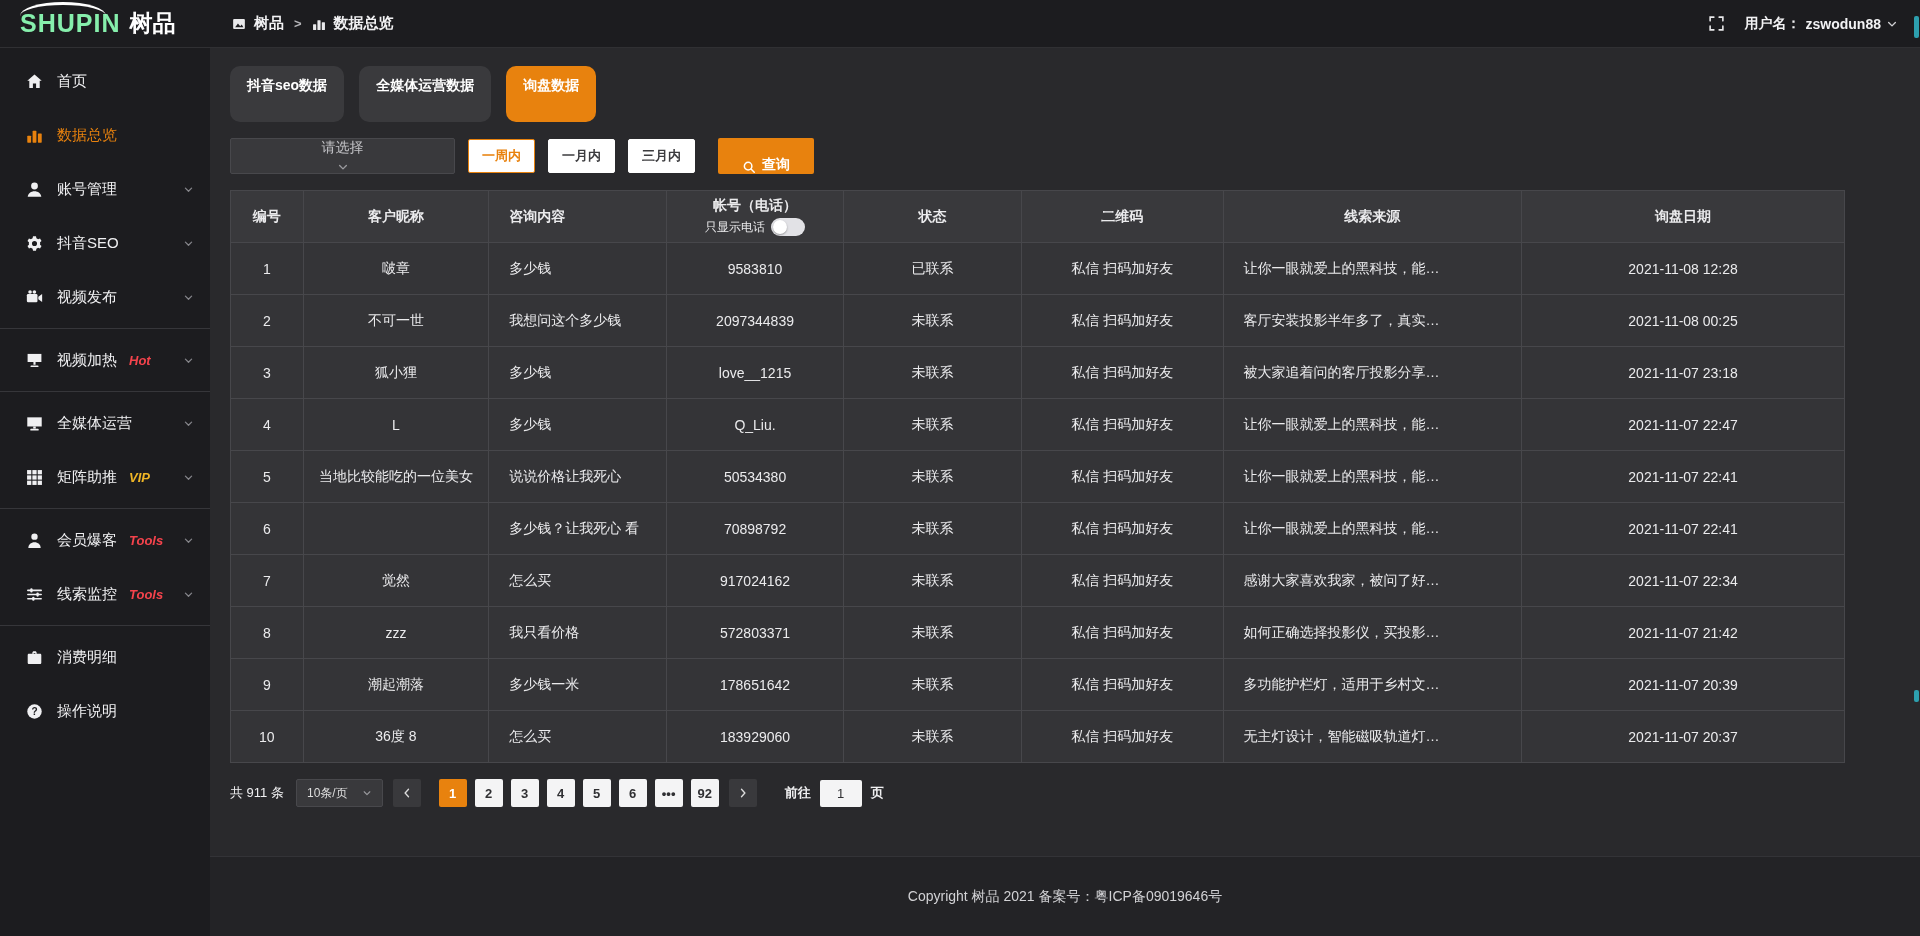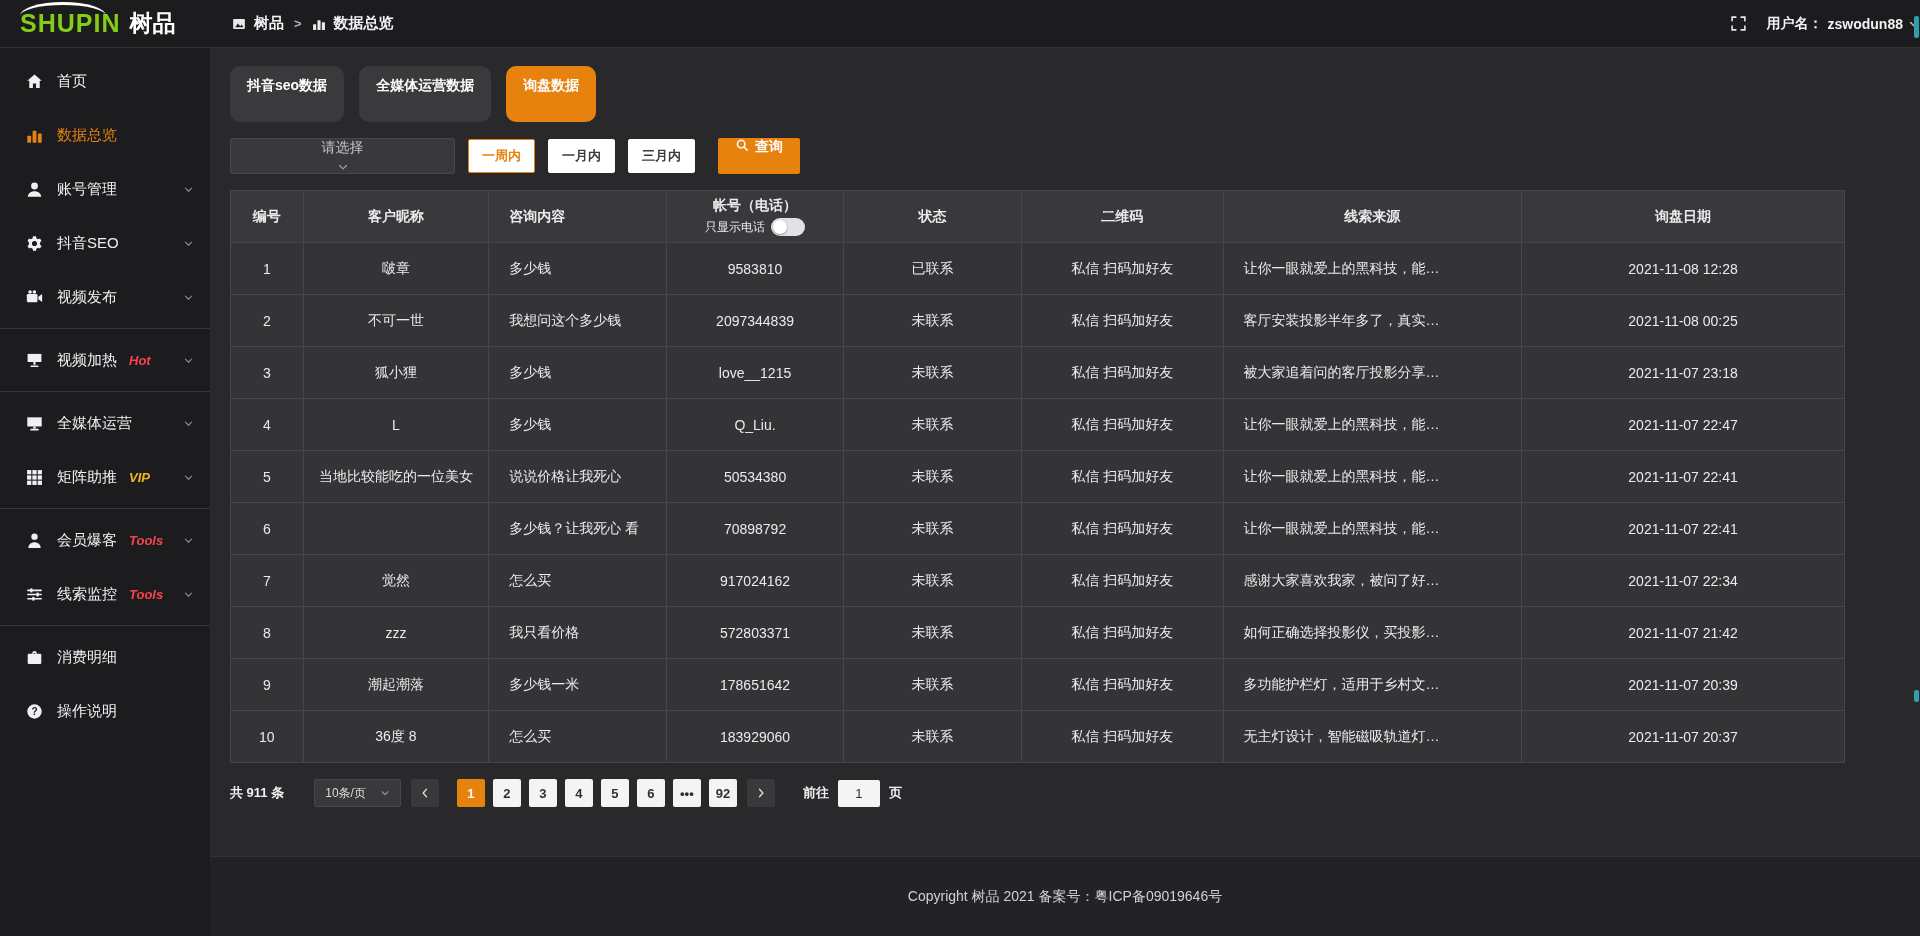--- a/index.html
+++ b/index.html
@@ -10,30 +10,30 @@
   }
   svg { display:block; }
 
   
   .top-header {
     position:absolute; top:0; left:0; right:0; height:48px;
     background:#1c1c1f; display:flex; align-items:center;
     border-bottom:1px solid #303033; z-index:3;
   }
   .logo { width:210px; display:flex; align-items:center; gap:9px; padding-left:20px; }
-  .logo-en { font-size:25px; font-weight:bold; letter-spacing:1px; color:#84cc16; position:relative; }
+  .logo-en { font-size:25px; font-weight:bold; letter-spacing:1px; color:#86efac; position:relative; }
   .logo-en::before {
     content:""; position:absolute; left:0; right:14px; top:-7px; height:11px;
     border-top:3px solid #fff; border-radius:50% 50% 0 0 / 100% 100% 0 0;
   }
   .logo-cn { font-size:23px; font-weight:bold; color:#fff; }
   .breadcrumb { display:flex; align-items:center; gap:8px; margin-left:22px; font-size:15px; font-weight:bold; color:#f2f2f4; }
   .breadcrumb .bc-icon svg { width:14px; height:14px; color:#e9e9eb; }
   .breadcrumb .sep { color:#b5b5b9; font-size:13px; margin:0 2px; }
-  .header-right { margin-left:auto; display:flex; align-items:center; gap:20px; }
+  .header-right { margin-left:auto; display:flex; align-items:center; gap:20px; padding-right:22px; }
   .fs-btn svg { width:17px; height:17px; color:#e9e9eb; cursor:pointer; }
   .user-chip { display:flex; align-items:center; gap:5px; font-size:14px; font-weight:bold; color:#f2f2f4; cursor:pointer; }
   .user-chip .chev svg { width:12px; height:12px; color:#cfcfd2; }
 
   
   .sidebar {
     position:absolute; top:48px; left:0; bottom:0; width:210px;
     background:#1c1c1f; padding-top:6px; z-index:2;
   }
   .side-item {
@@ -68,22 +68,22 @@
     color:#c2c2c6; font-size:14px; cursor:pointer;flex-direction:column;
   }
   .select .chev svg { width:12px; height:12px; color:#9a9a9e; }
   .period-btn {
     height:34px; padding:0 13px; background:#fff; border:1px solid #fff; border-radius:2px;
     font-size:13px; font-weight:bold; color:#3c3c3f; cursor:pointer;
     font-family:"Liberation Sans","DejaVu Sans",sans-serif;
   }
   .period-btn.active { color:#e8820e; border-color:#e8820e; }
   .search-btn {
-    height:36px; padding:0 17px; margin-left:10px; background:#e8820e; border:none; border-radius:2px;
-    color:#fff; font-size:14px; font-weight:bold; display:flex; align-items:flex-start; gap:6px; cursor:pointer;
+    height:36px; padding:0 24px; margin-left:10px; background:#e8820e; border:none; border-radius:2px;
+    color:#fff; font-size:14px; font-weight:bold; display:flex; align-items:flex-end; gap:6px; cursor:pointer;
     font-family:"Liberation Sans","DejaVu Sans",sans-serif;
   }
   .search-btn svg { width:14px; height:14px; color:#fff; }
 
   
   .data-table {
     margin-top:16px; width:100%; border-collapse:collapse; table-layout:fixed; background:#343437;
   }
   .data-table th, .data-table td {
     border:1px solid #47474b; height:52px; font-size:14px; text-align:center;
@@ -98,21 +98,21 @@
     width:34px; height:18px; border-radius:9px; background:#e2e2e6; position:relative;
     display:inline-block; cursor:pointer; flex:none;
   }
   .toggle .knob {
     position:absolute; left:2px; top:2px; width:14px; height:14px; border-radius:50%;
     background:#fff; box-shadow:0 1px 2px rgba(0,0,0,.35);
   }
 
   
   .pagination { margin-top:16px; display:flex; align-items:center; gap:10px; font-size:13px; color:#f0f0f2; }
-  .total-label { font-weight:bold; margin-right:20px; }
+  .total-label { font-weight:normal; margin-right:2px; }
   .page-size {
     height:28px; background:#39393c; border:1px solid #48484c; border-radius:2px;
     display:flex; align-items:center; gap:14px; padding:0 10px; font-size:12px; color:#ddd; cursor:pointer;
   }
   .page-size .chev svg { width:10px; height:10px; color:#9a9a9e; }
   .pages { display:flex; align-items:center; gap:8px; margin-left:8px; }
   .page-btn {
     min-width:28px; height:28px; padding:0 4px; border-radius:2px; background:#f4f4f5; color:#303033;
     font-weight:bold; font-size:13px; display:flex; align-items:center; justify-content:center; cursor:pointer;
   }

